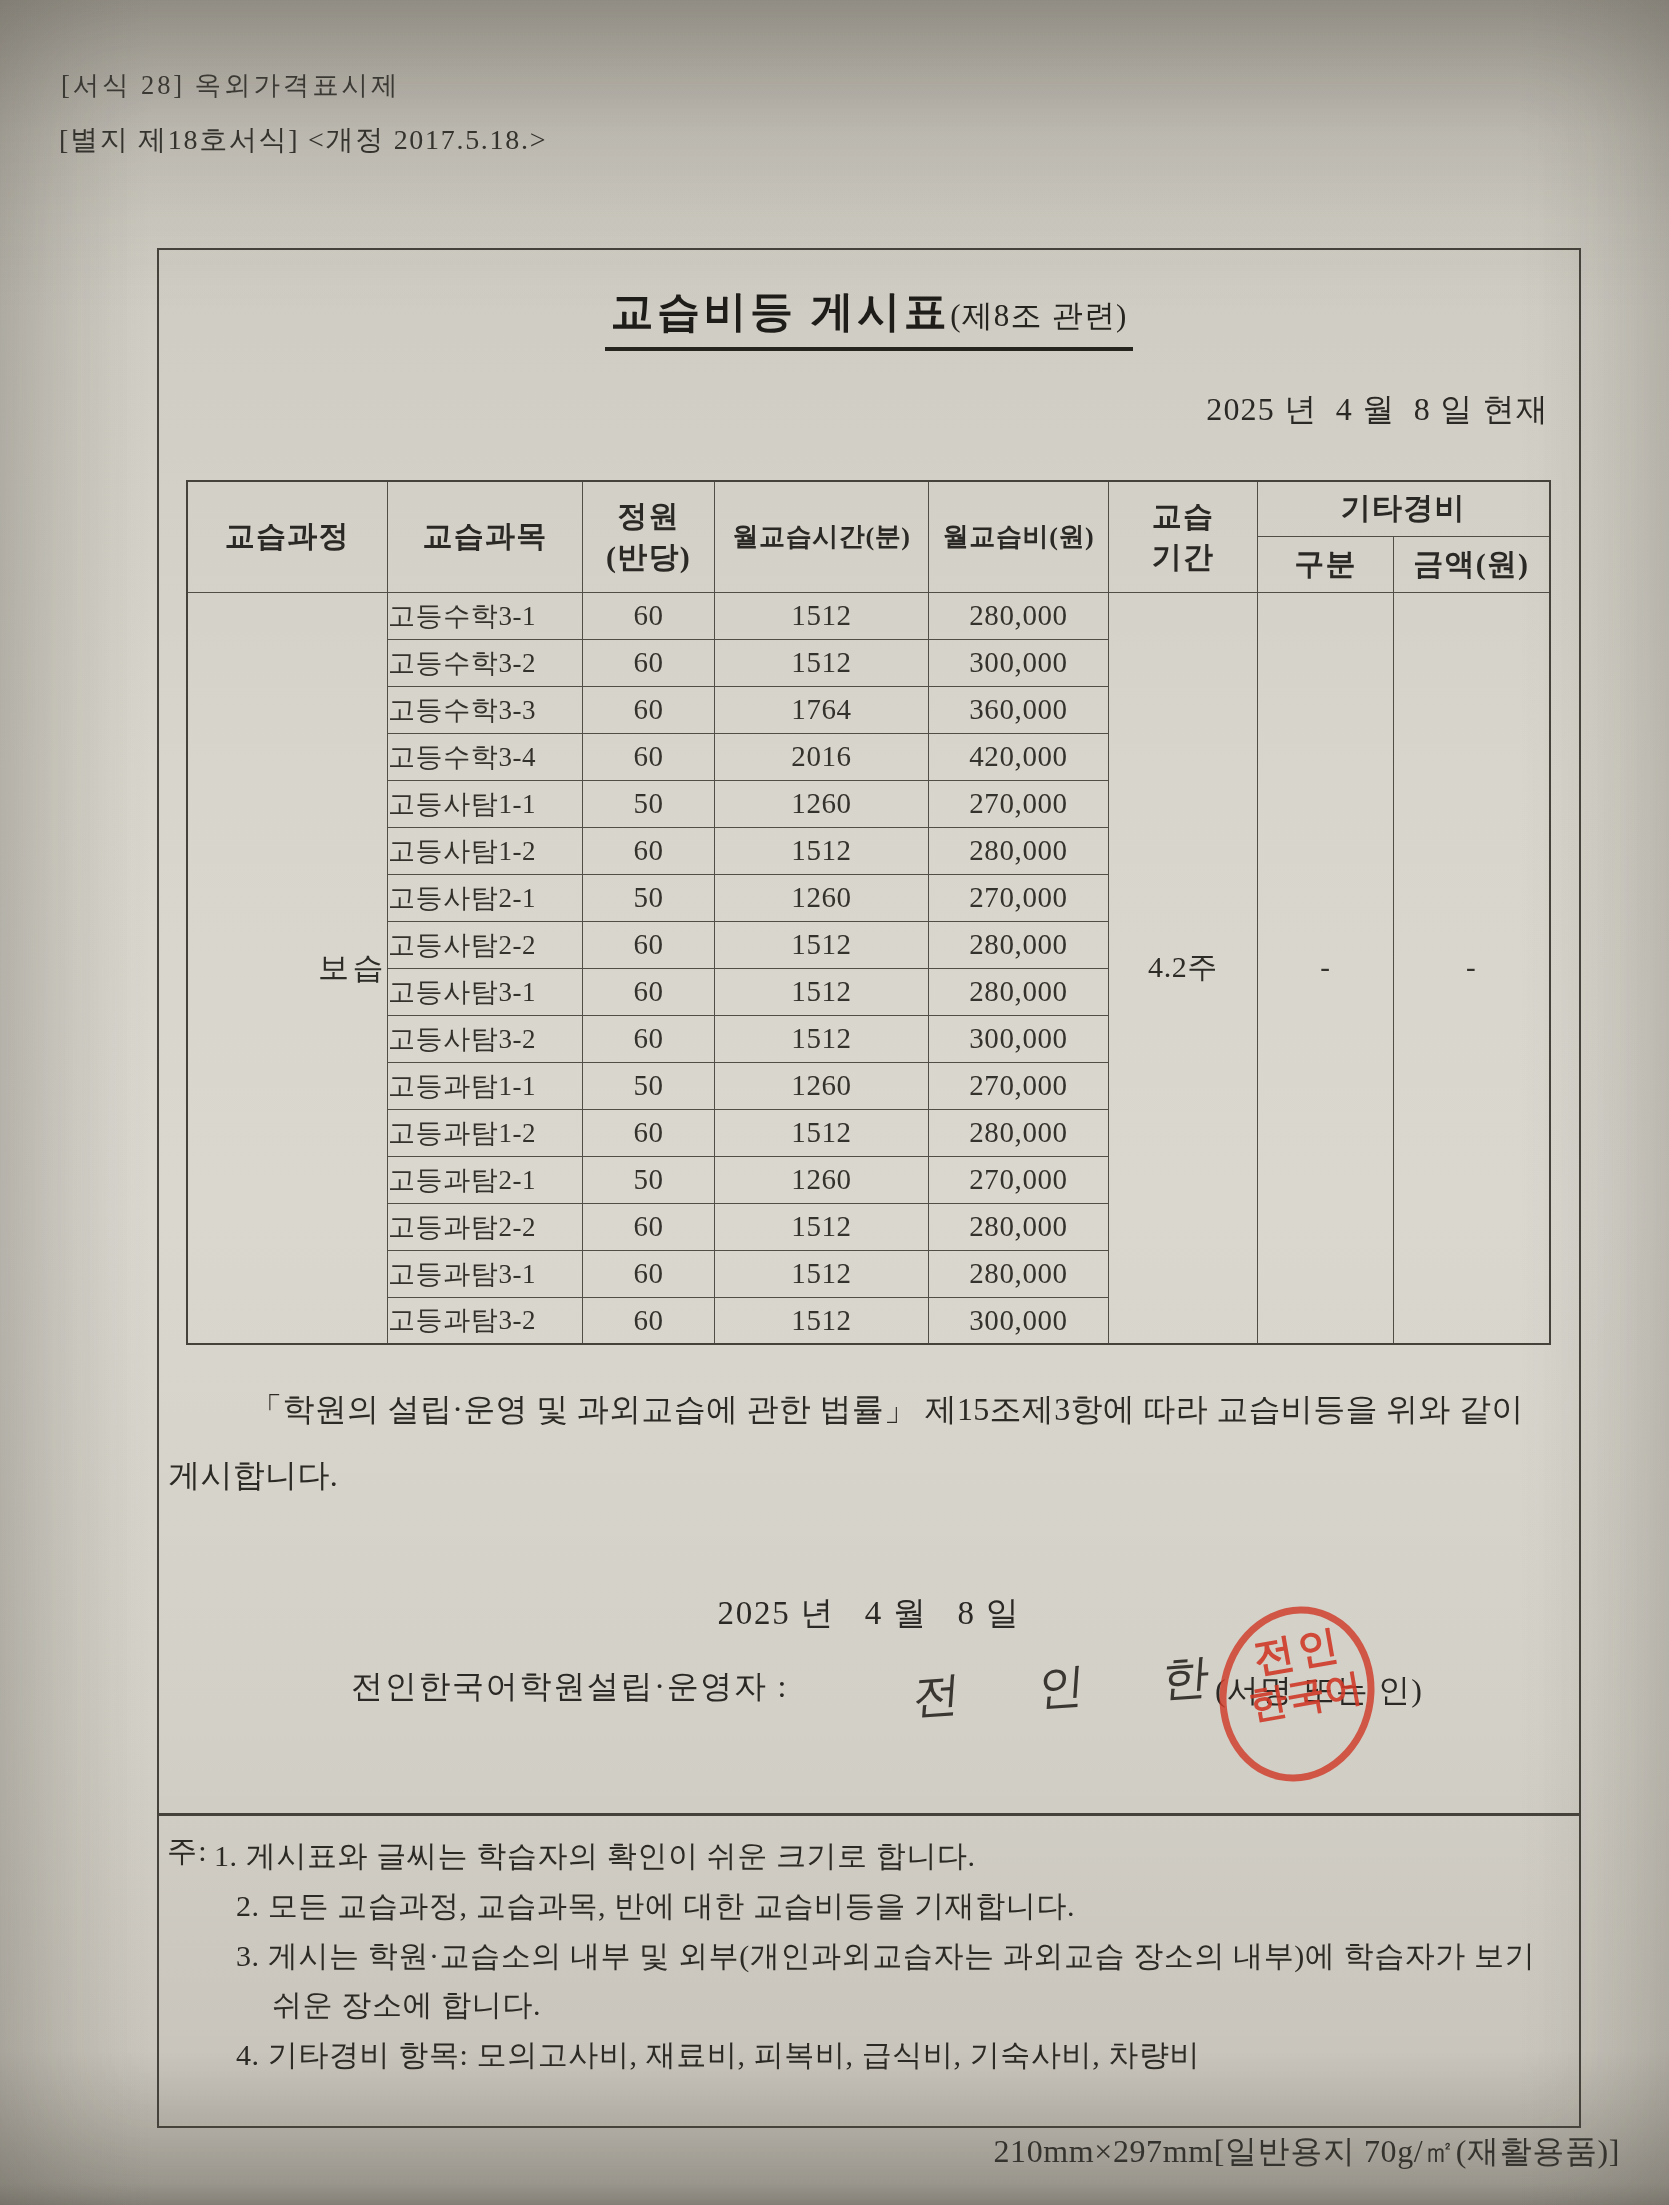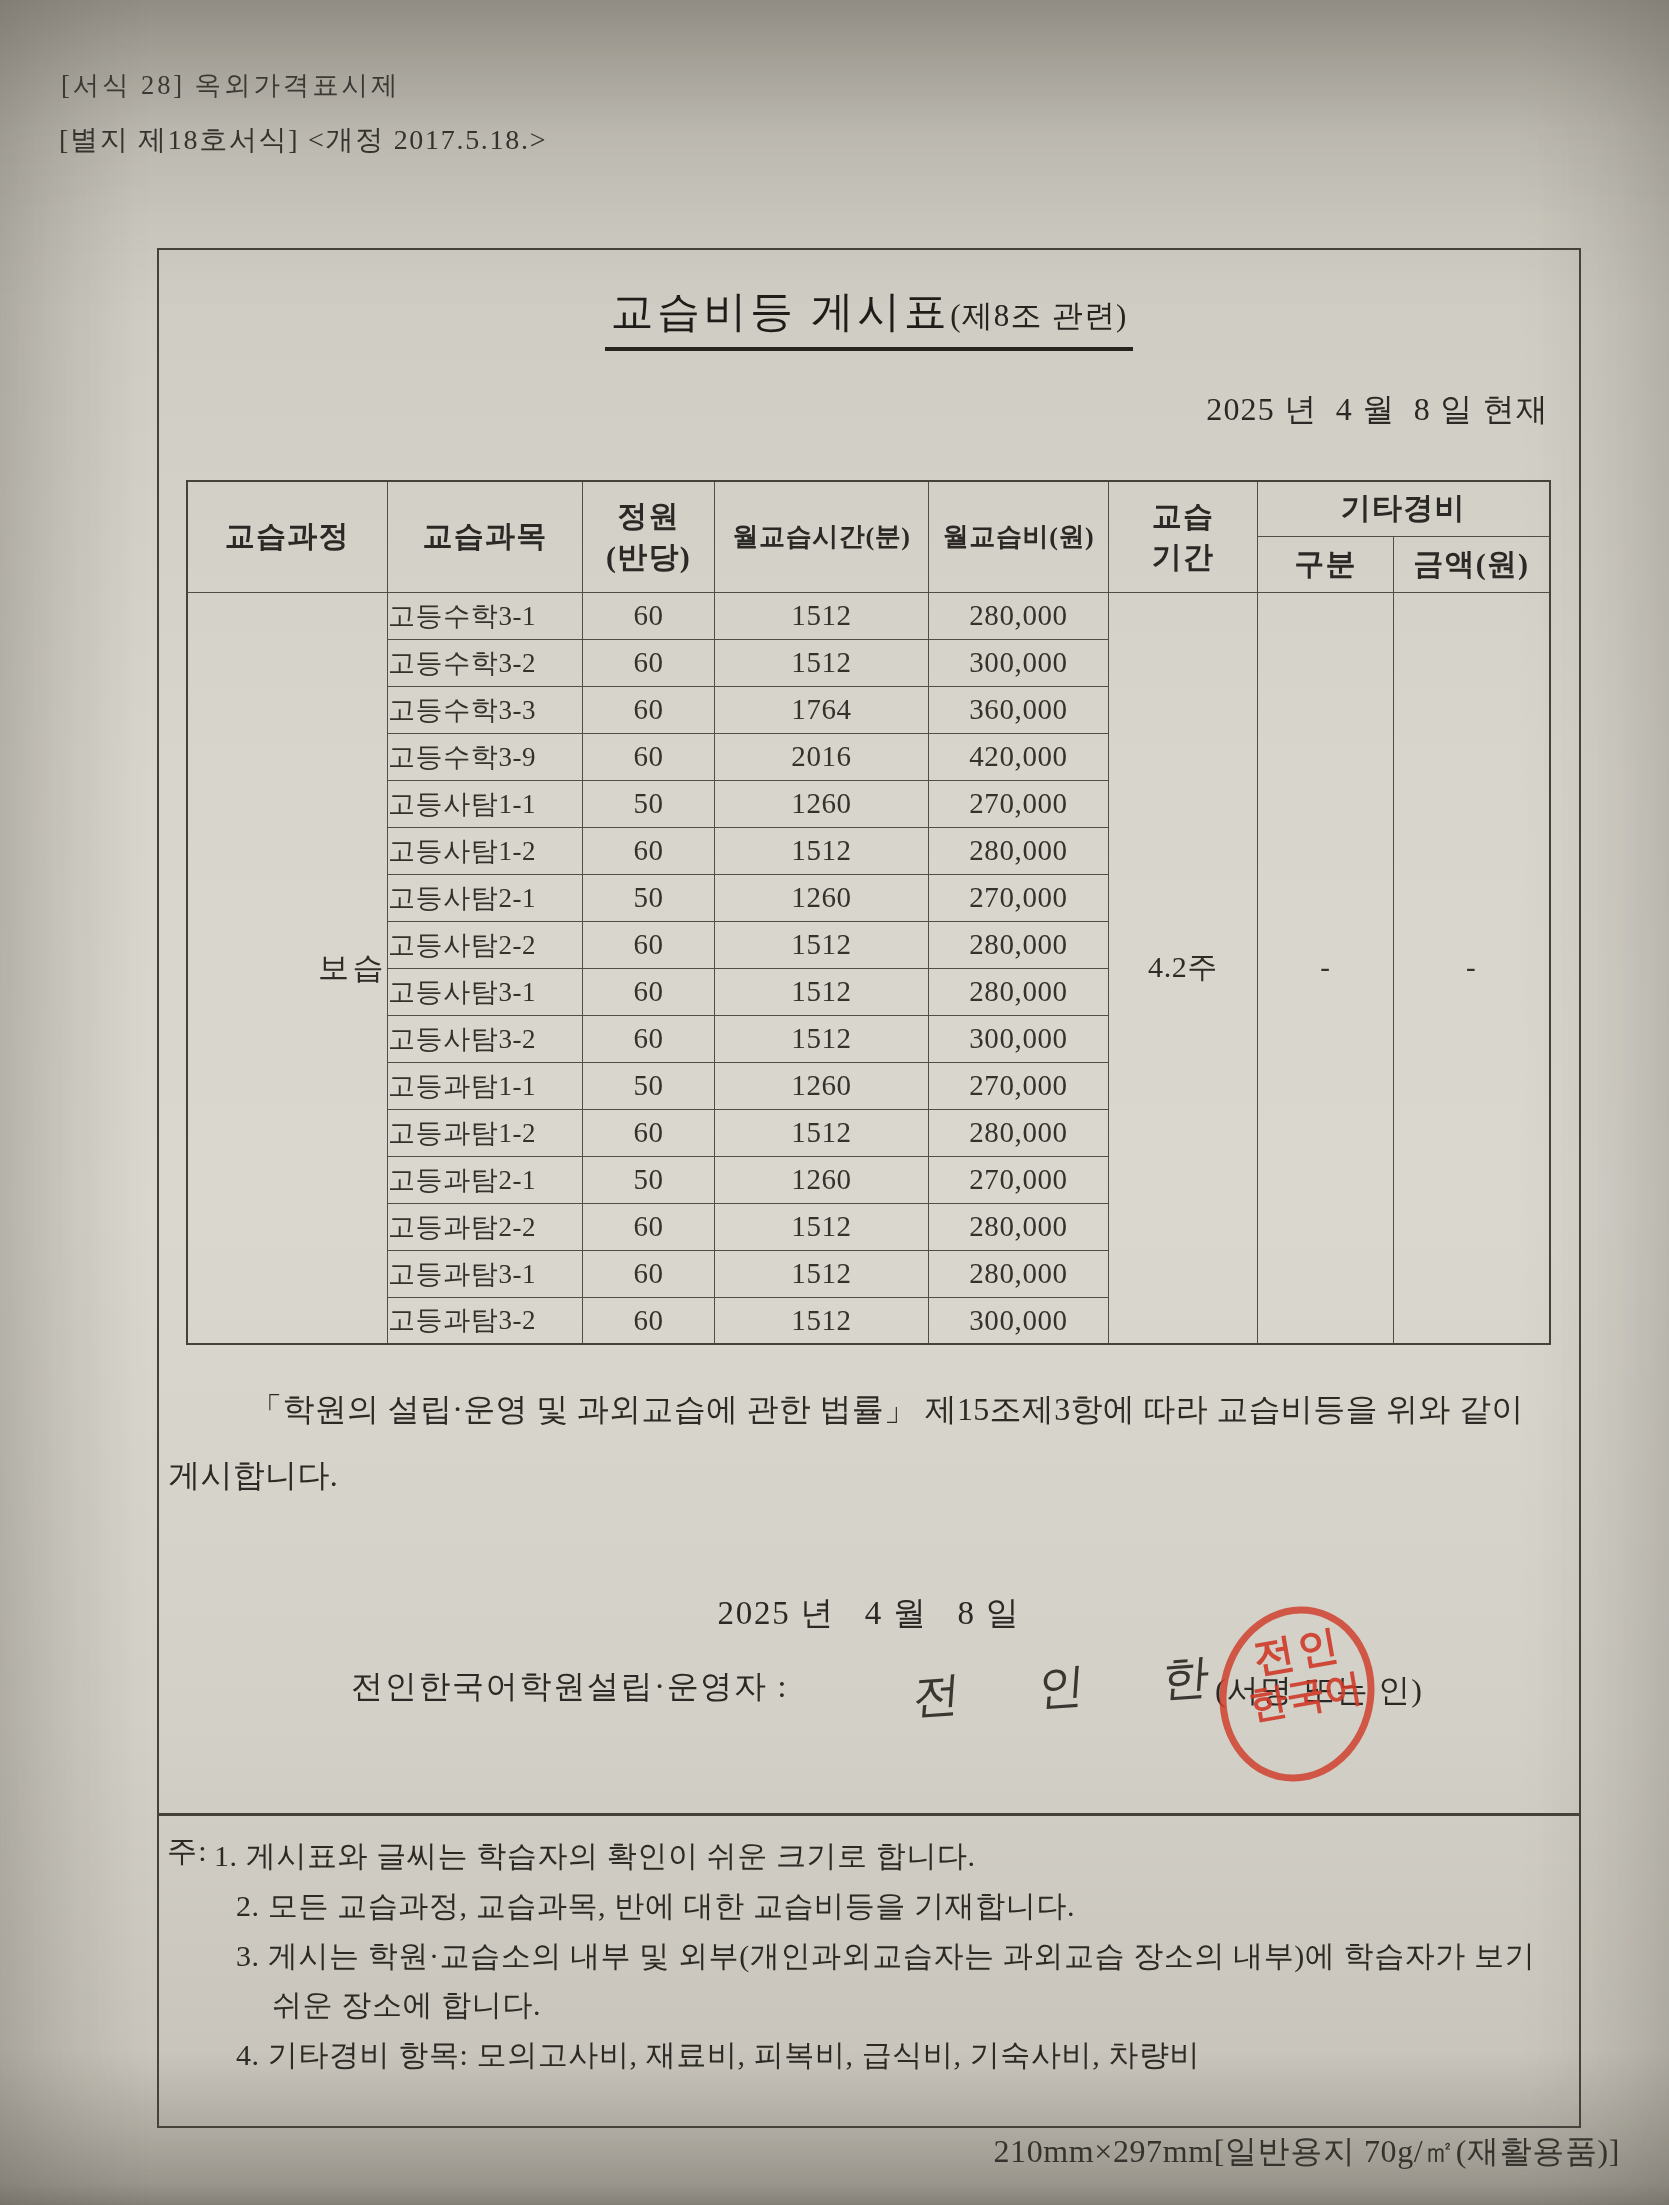--- a/index.html
+++ b/index.html
@@ -12,21 +12,21 @@
       linear-gradient(90deg, rgba(70,66,58,0.14) 0%, rgba(0,0,0,0) 9%, rgba(0,0,0,0) 91%, rgba(70,66,58,0.10) 100%),
       linear-gradient(180deg, #bcb8af 0%, #cecbc2 10%, #d8d5cc 35%, #dad7cf 55%, #d3d0c7 78%, #c9c5bc 93%, #a39f96 99%, #8e8a81 100%);
   }
   .vignette{position:absolute;inset:0;pointer-events:none;box-shadow:inset 0 0 127px rgba(55,50,42,0.22);}
   .form-label{position:absolute;left:61px;top:67px;font-size:26.5px;letter-spacing:2.9px;color:#3b3934;}
   .form-ref{position:absolute;left:59px;top:121px;font-size:28px;letter-spacing:1.7px;color:#35332e;text-align:right;}
 
   .main-box{position:absolute;left:157px;top:248px;width:1424px;height:1567px;border:2.3px solid #45423c;box-sizing:border-box;}
   .title-wrap{position:absolute;top:33px;width:100%;text-align:center;white-space:nowrap;}
   .title-underline{display:inline-block;border-bottom:4px solid #26241f;padding:0 5.8px 5.8px 5.8px;}
-  .title-main{font-size:43px;font-weight:400;letter-spacing:3.5px;color:#1f1d19;}
+  .title-main{font-size:43px;font-weight:700;letter-spacing:3.5px;color:#1f1d19;}
   .title-paren{font-size:31px;font-weight:400;letter-spacing:1.2px;color:#26241f;}
   .asof{position:absolute;top:138px;right:30px;font-size:32px;letter-spacing:1.2px;white-space:pre;color:#2b2925;}
 
   table.fees{position:absolute;left:26.5px;top:230px;width:1365px;border-collapse:collapse;table-layout:fixed;}
   table.fees th,table.fees td{border:1.7px solid #514e47;padding:0;box-sizing:border-box;}
   table.fees{border:2.3px solid #45423c;}
   table.fees th{font-size:30px;font-weight:700;color:#2b2925;text-align:center;vertical-align:middle;letter-spacing:1.2px;}
   table.fees th.th-small{font-size:26px;letter-spacing:0.6px;}
   thead tr.h1{height:55px;}
   thead tr.h2{height:56px;}
@@ -120,21 +120,21 @@
           <td class="num">1512</td>
           <td class="num">300,000</td>
         </tr>
       <tr>
           <td class="subj">고등수학3-3</td>
           <td class="num">60</td>
           <td class="num">1764</td>
           <td class="num">360,000</td>
         </tr>
       <tr>
-          <td class="subj">고등수학3-9</td>
+          <td class="subj">고등수학3-4</td>
           <td class="num">60</td>
           <td class="num">2016</td>
           <td class="num">420,000</td>
         </tr>
       <tr>
           <td class="subj">고등사탐1-1</td>
           <td class="num">50</td>
           <td class="num">1260</td>
           <td class="num">270,000</td>
         </tr>

